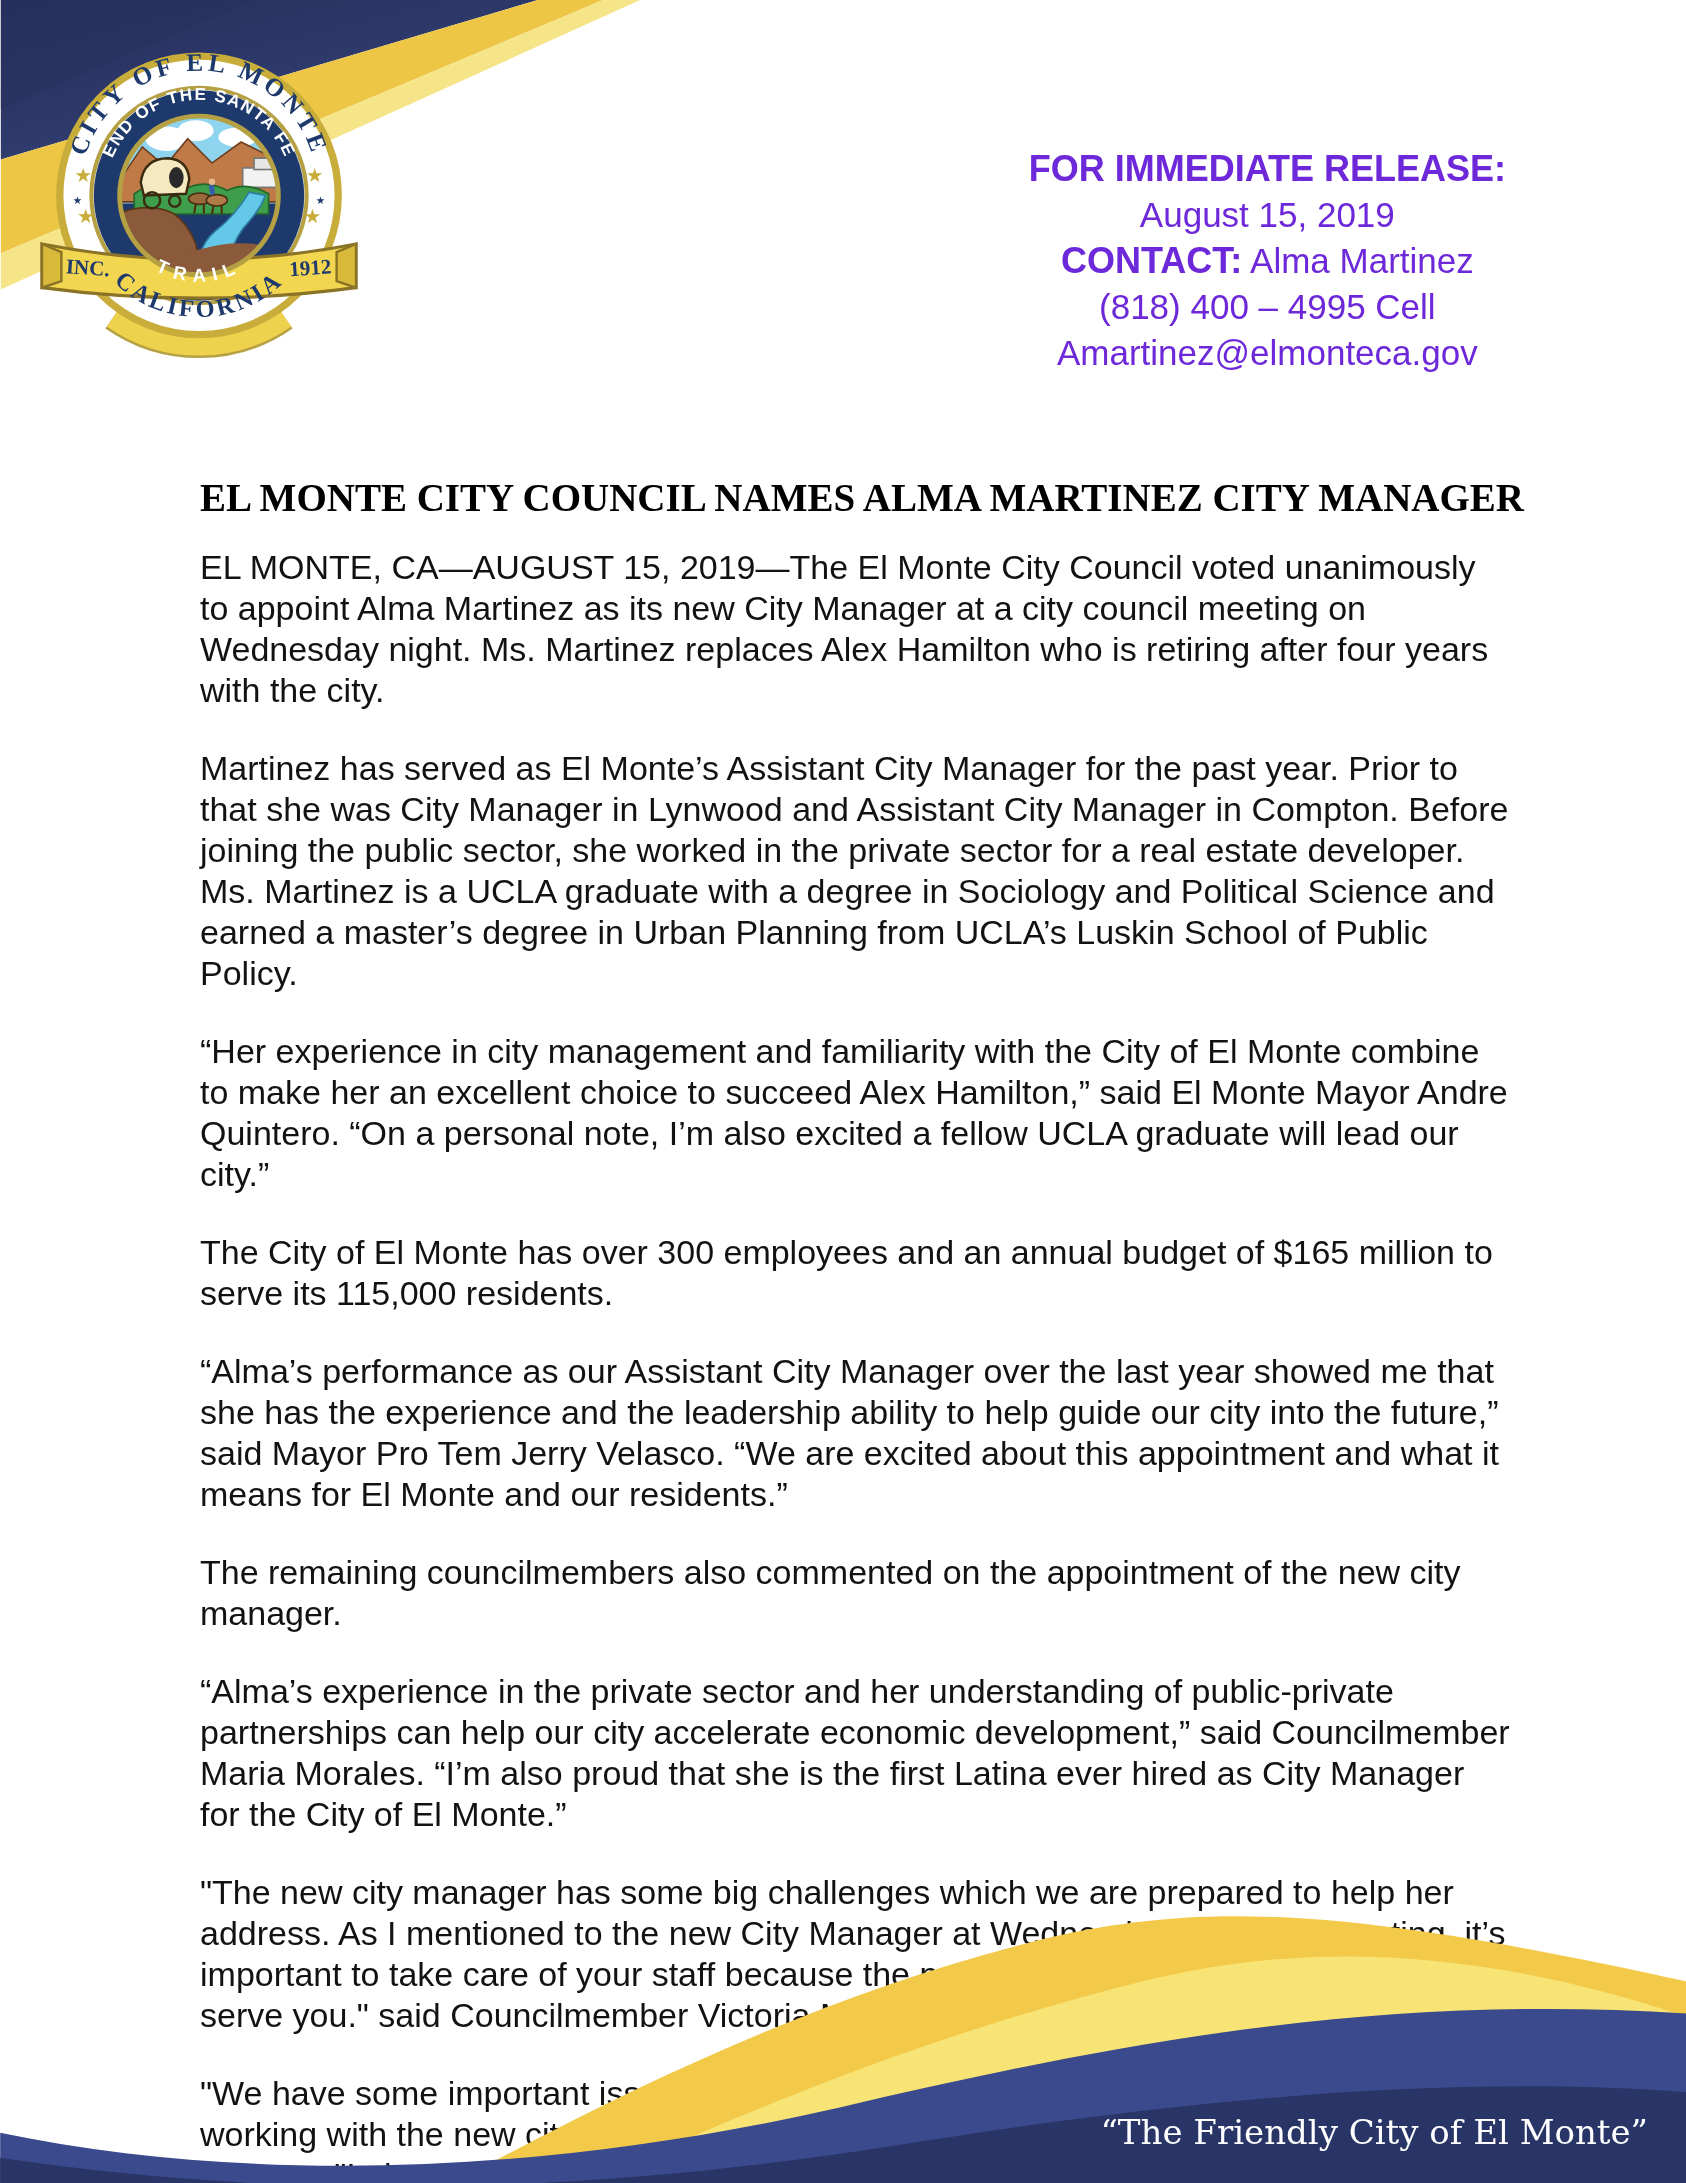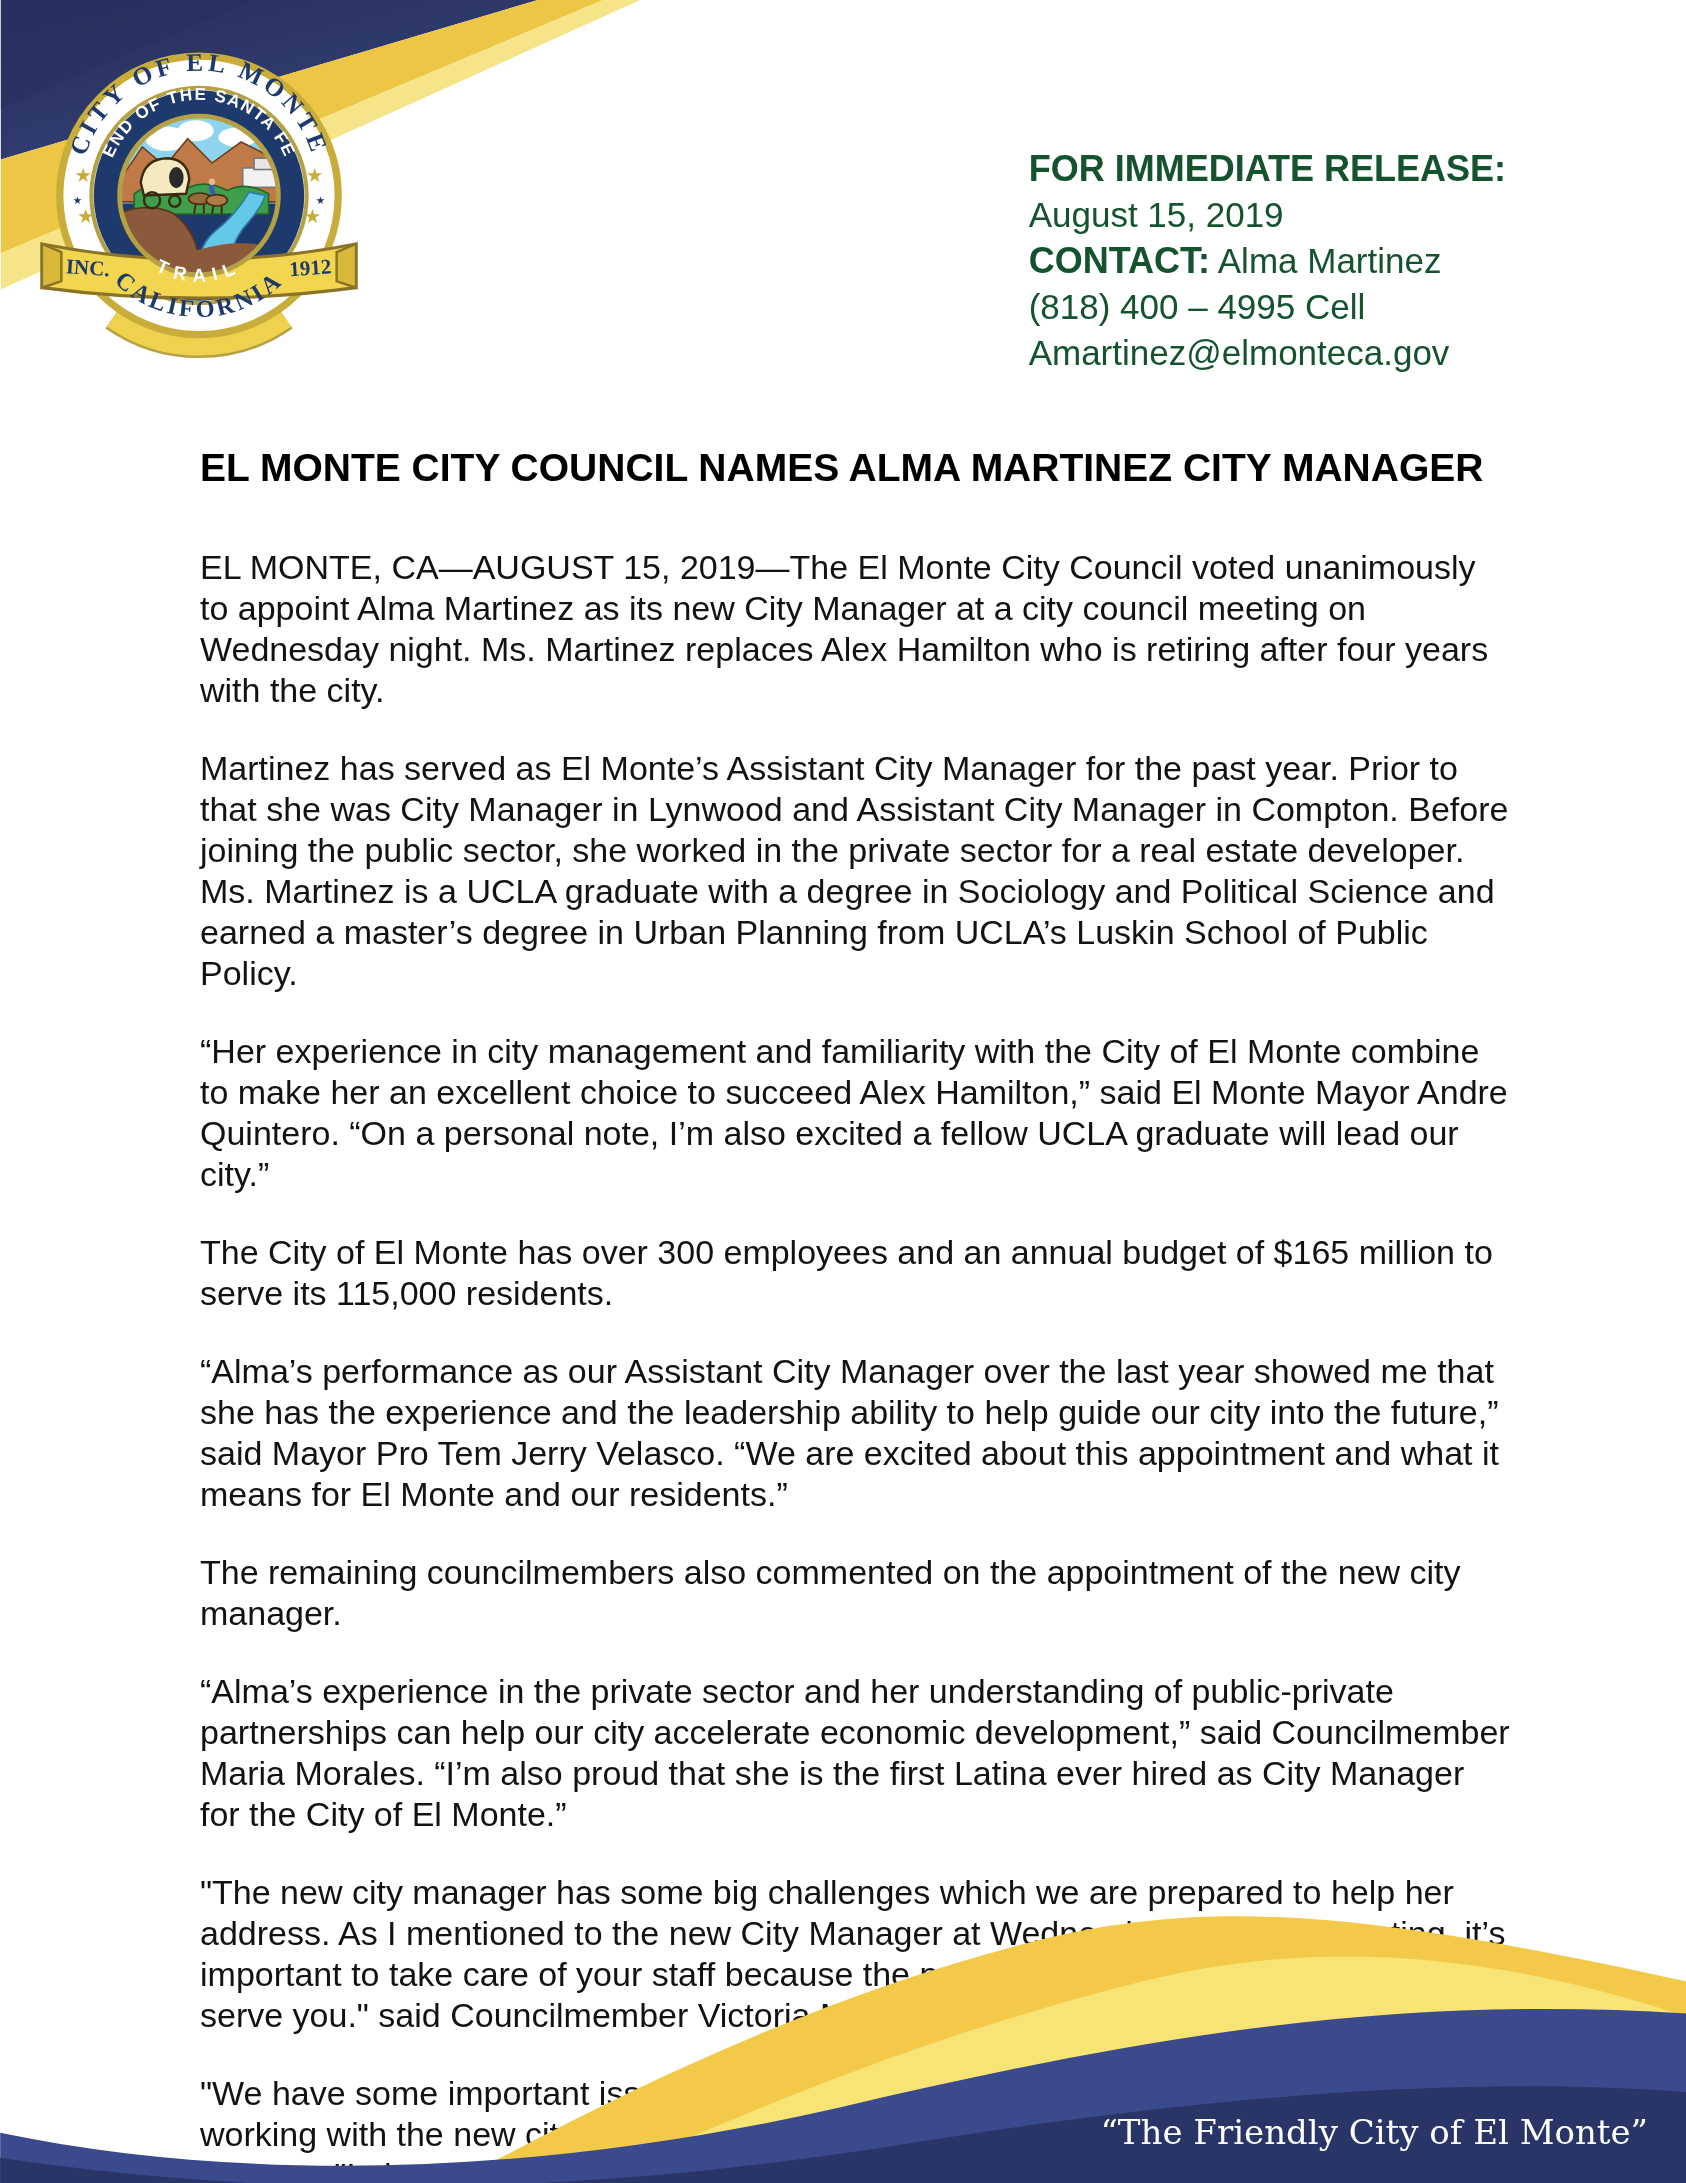--- a/index.html
+++ b/index.html
@@ -5,27 +5,27 @@
   html,body{margin:0;padding:0;}
   body{
     width:1687px;height:2183px;position:relative;background:#ffffff;
     font-family:"Liberation Sans",sans-serif;color:#000;overflow:hidden;
   }
   .art{position:absolute;left:0;pointer-events:none;}
   #header-art{top:0;}
   #footer-art{bottom:0;}
   #seal{position:absolute;left:37px;top:40px;}
   .release{
-    position:absolute;top:146px;right:181px;text-align:left;
-    font-size:35px;line-height:46px;color:#14532d;
+    position:absolute;top:146px;right:181px;text-align:center;
+    font-size:35px;line-height:46px;color:#6d28d9;
   }
   .release .bold{font-weight:bold;font-size:36px;}
   .headline{
-    position:absolute;top:446px;left:200px;width:1307px;text-align:left;
-    font-weight:bold;font-size:39px;letter-spacing:0px;color:#000;white-space:nowrap;
+    position:absolute;top:475px;left:200px;width:1307px;text-align:left;
+    font-weight:bold;font-size:39px;letter-spacing:0px;color:#000;white-space:nowrap;font-family:Liberation Serif, serif;
   }
   .copy{
     position:absolute;top:547px;left:200px;width:1310px;
     font-size:34px;line-height:41px;color:#121212;
   }
   .copy p{margin:0 0 37px 0;}
   .copy .lead{font-weight:normal;}
   .footer-quote{
     position:absolute;right:39px;top:2112px;
     font-family:"DejaVu Serif","Liberation Serif",serif;

